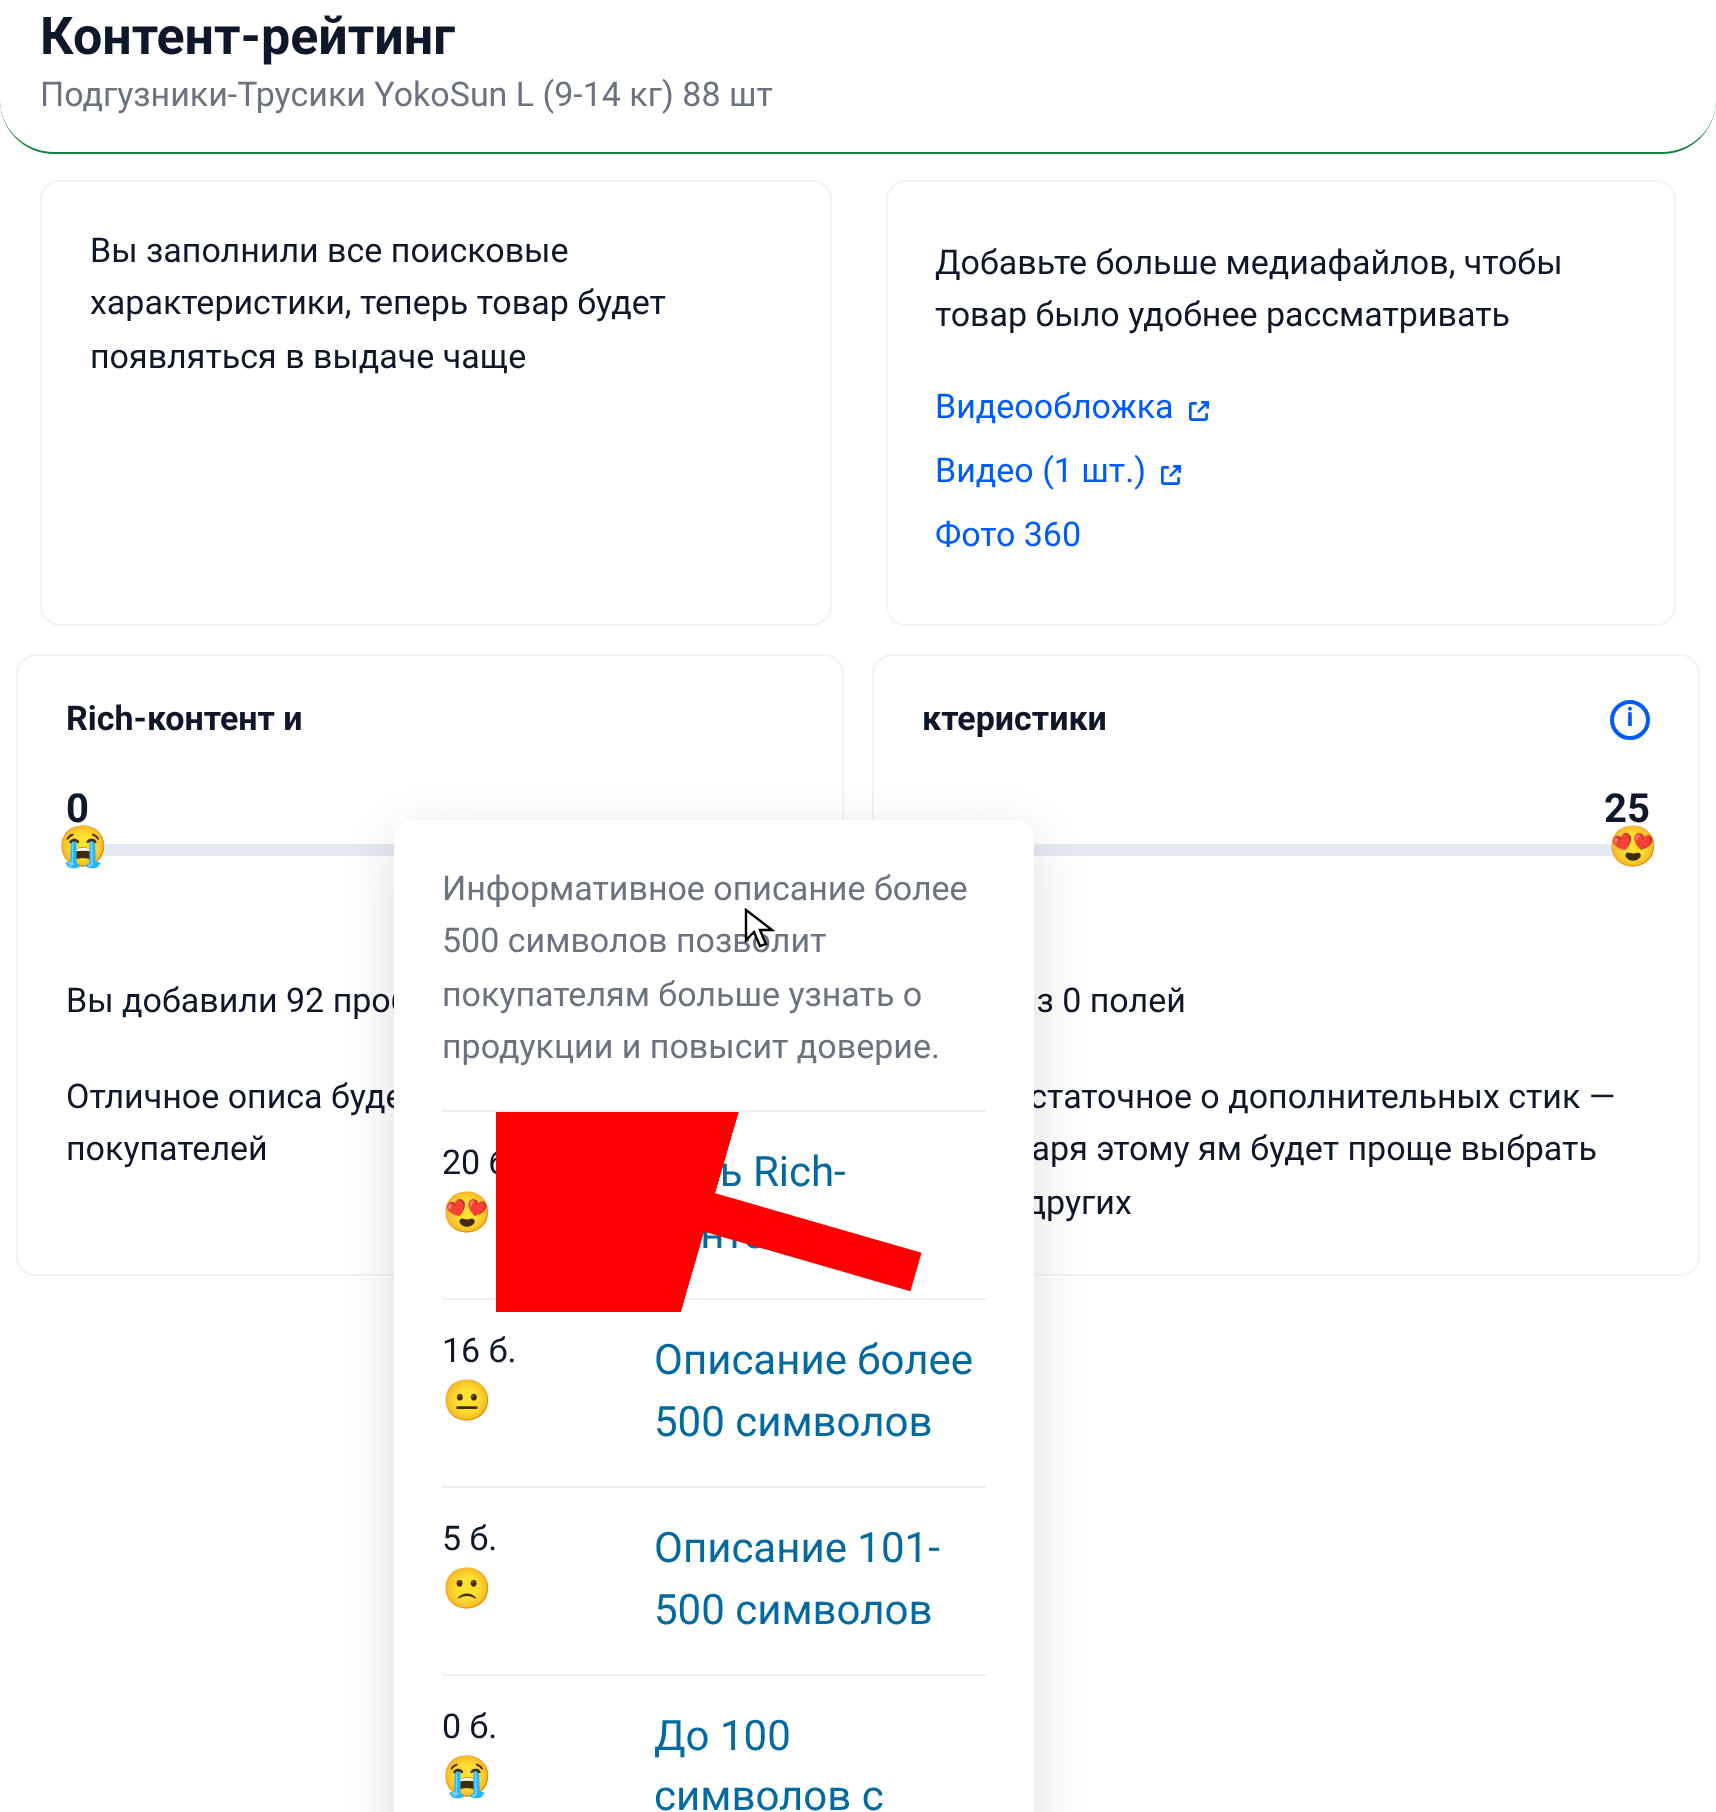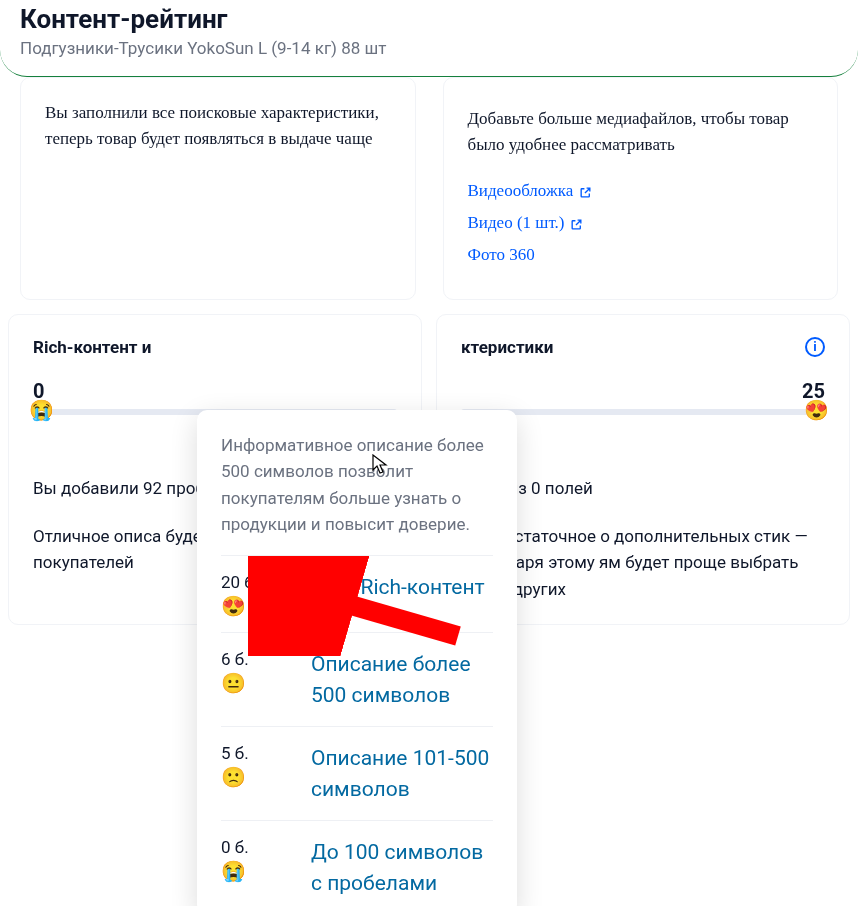--- a/index.html
+++ b/index.html
@@ -24,22 +24,21 @@
     margin-bottom: 4px;
   }
   .page-subtitle {
     font-size: 17px;
     color: #6b7280;
   }
   .cards-row {
     display: flex;
     gap: 27px;
     padding: 0 20px;
-    margin-top: 0;
-    font-family: Liberation Serif, serif;
+    margin-top: 13px;
   }
   .card {
     flex: 1;
     background: #fff;
     border: 1px solid #f1f3f7;
     border-radius: 10px;
     padding: 22px 24px;
   }
   .card-text {
     font-size: 17px;
@@ -150,20 +149,21 @@
     font-size: 17px;
     line-height: 1.55;
     color: #6b7280;
     margin-bottom: 18px;
   }
   .tooltip-row {
     display: flex;
     align-items: flex-start;
     padding: 16px 0;
     border-top: 1px solid #eef0f4;
+    gap: 16px;
   }
   .tooltip-row:first-of-type { border-top: 1px solid #eef0f4; }
   .tooltip-points {
     width: 90px;
     flex-shrink: 0;
   }
   .tooltip-points-text {
     font-size: 17px;
     color: #0f172a;
     margin-bottom: 4px;
@@ -272,21 +272,21 @@
   <div class="tooltip-head">Информативное описание более 500 символов позволит покупателям больше узнать о продукции и повысит доверие.</div>
   <div class="tooltip-row">
     <div class="tooltip-points">
       <div class="tooltip-points-text">20 б.</div>
       <div class="tooltip-emoji">😍</div>
     </div>
     <div class="tooltip-label">Есть Rich-контент</div>
   </div>
   <div class="tooltip-row">
     <div class="tooltip-points">
-      <div class="tooltip-points-text">6 б.</div>
+      <div class="tooltip-points-text">16 б.</div>
       <div class="tooltip-emoji">😐</div>
     </div>
     <div class="tooltip-label">Описание более 500 символов</div>
   </div>
   <div class="tooltip-row">
     <div class="tooltip-points">
       <div class="tooltip-points-text">5 б.</div>
       <div class="tooltip-emoji">🙁</div>
     </div>
     <div class="tooltip-label">Описание 101-500 символов</div>

